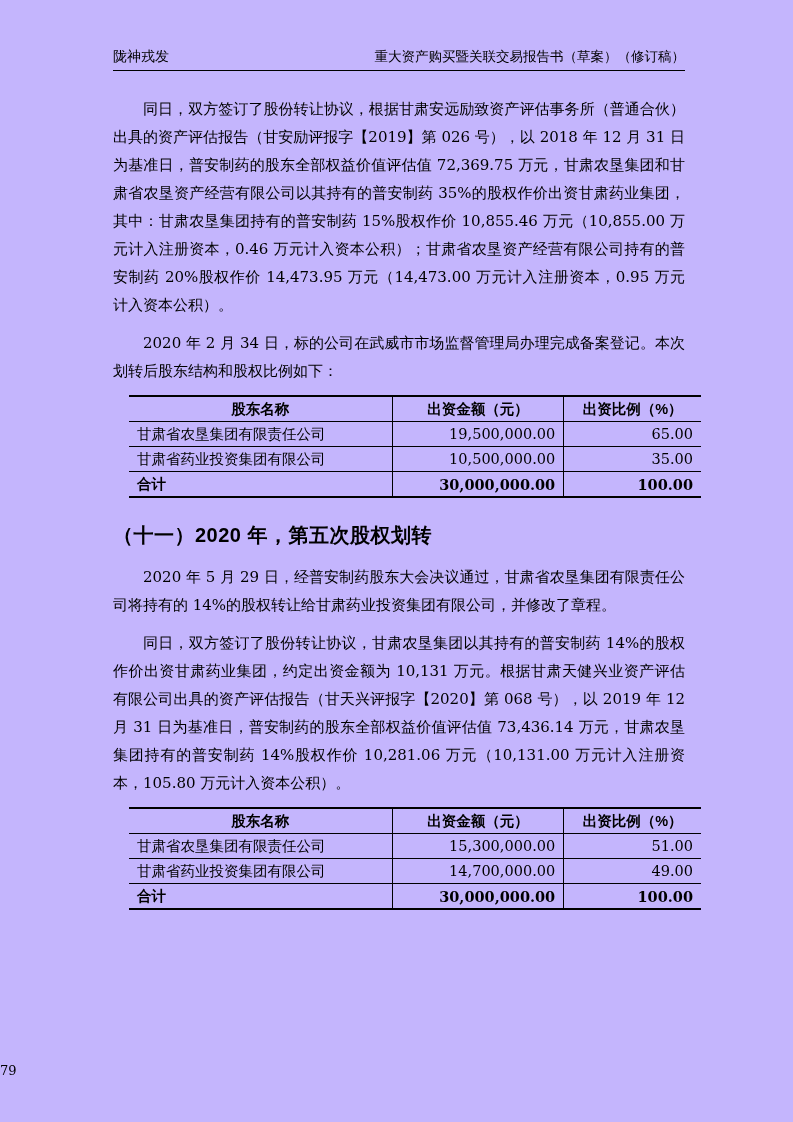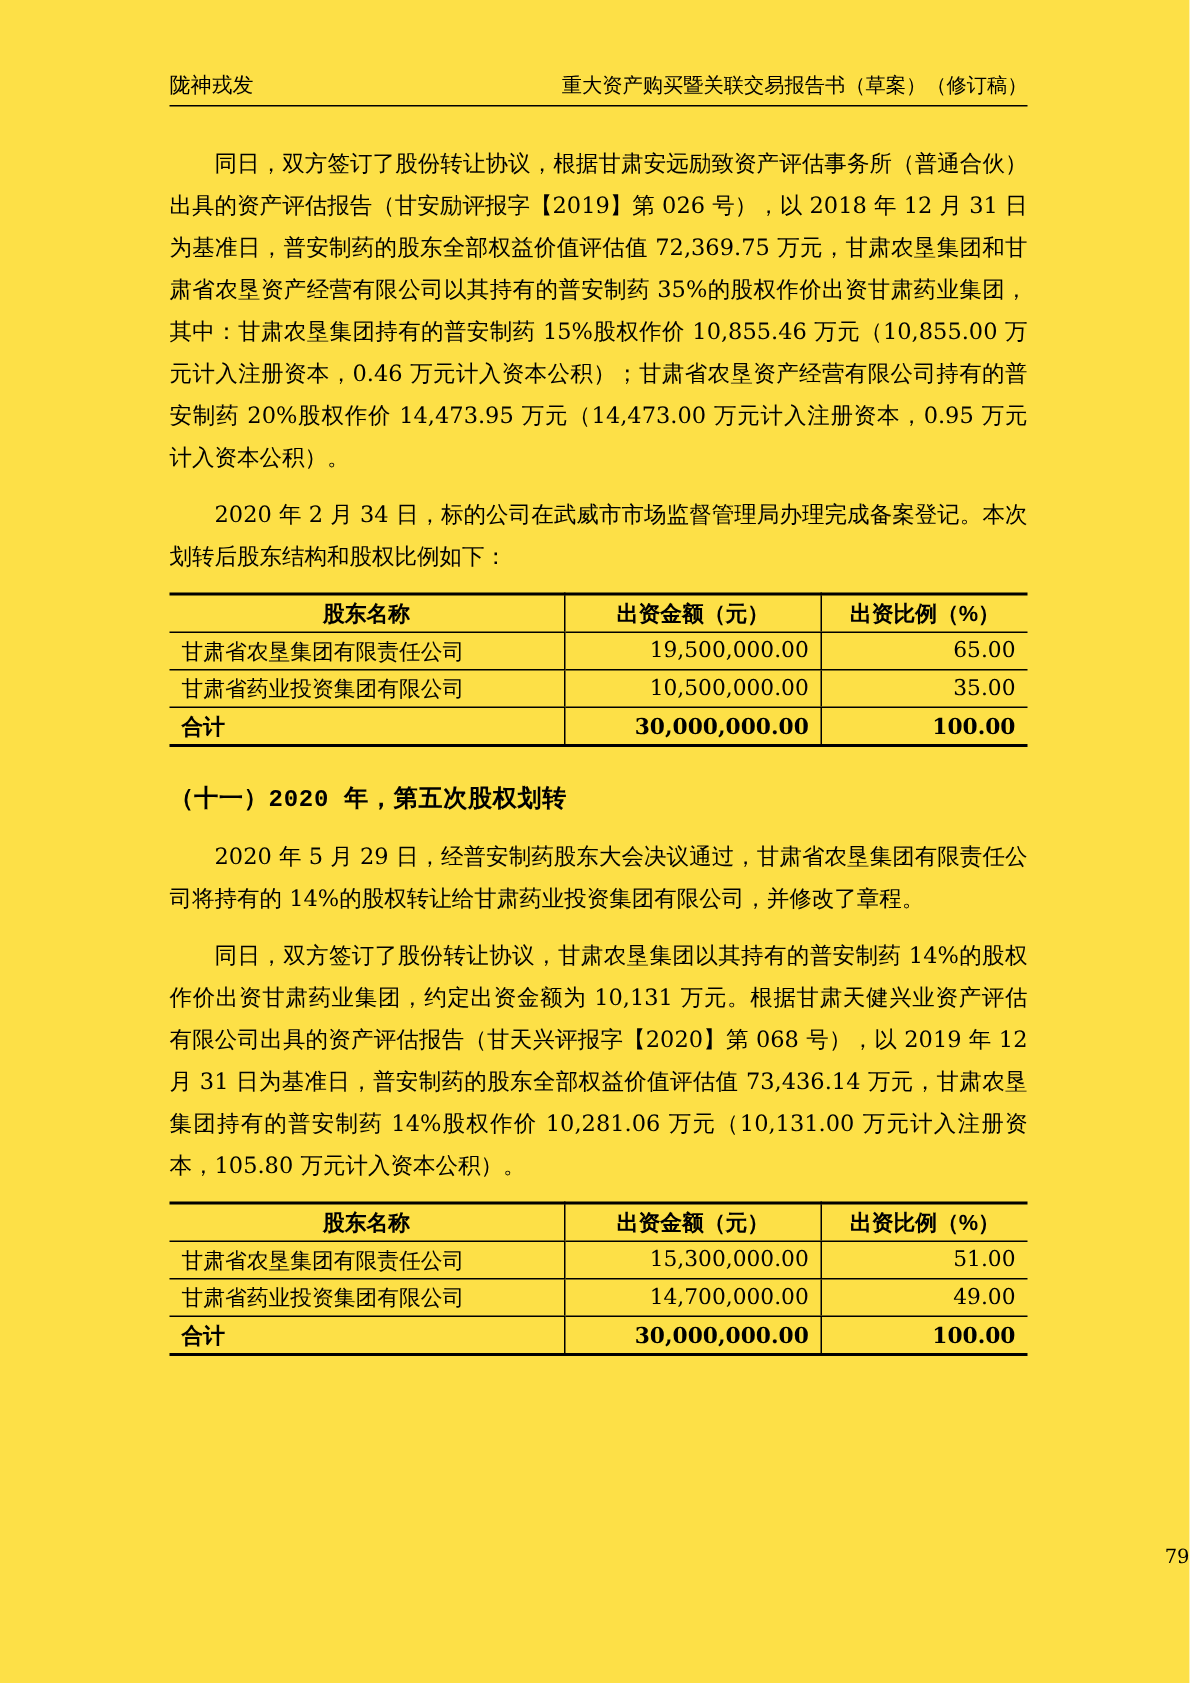--- a/index.html
+++ b/index.html
@@ -5,21 +5,21 @@
   html, body {
     margin: 0;
     padding: 0;
     background: #ffffff;
   }
   .page {
     position: relative;
     width: 793px;
     height: 1122px;
     margin: 0 auto;
-    background: #fde047;
+    background: #c4b5fd;
     color: #000000;
     box-sizing: border-box;
     padding: 48px 108px 0 113px;
     font-family: "DejaVu Serif", "Liberation Serif", serif;
     overflow: hidden;
   }
   .page-header {
     display: flex;
     justify-content: space-between;
     align-items: flex-end;
@@ -31,33 +31,33 @@
   .page-header .h-right { font-size: 13.5px; }
   p.para {
     font-size: 15px;
     line-height: 28px;
     text-align: justify;
     text-indent: 2em;
     margin: 0 0 10px 0;
     word-break: break-all;
   }
   h2.section-heading {
-    font-family: Liberation Mono, monospace;
-    font-size: 16px;
+    font-family: Liberation Sans, sans-serif;
+    font-size: 20px;
     font-weight: bold;
     margin: 24px 0 14px 0;
     letter-spacing: 0.5px;
   }
   table.share-table {
     width: 100%;
     border-collapse: collapse;
     border-top: 2.5px solid #000;
     border-bottom: 2.5px solid #000;
     font-size: 14.5px;
-    margin: 4px 0 0 0;
+    margin: 4px 0 0 16px;
     table-layout: fixed;
   }
   table.share-table th,
   table.share-table td {
     border-bottom: 1px solid #000;
     height: 24px;
     padding: 0 8px;
     overflow: hidden;
     white-space: nowrap;
   }
@@ -82,22 +82,22 @@
     border-top: 1.5px solid #000;
   }
   table.share-table tr.total-row td.cell-total-label {
     text-align: left;
     font-family: "Liberation Sans", "DejaVu Sans", sans-serif;
   }
   .page-footer {
     position: absolute;
     left: 0;
     right: 0;
-    bottom: 76px;
-    text-align: right;
+    bottom: 44px;
+    text-align: left;
     font-size: 13px;
   }
 </style>
 </head>
 <body>
 
 <div class="page">
 
   <div class="page-header">
     <span class="h-left">陇神戎发</span>

